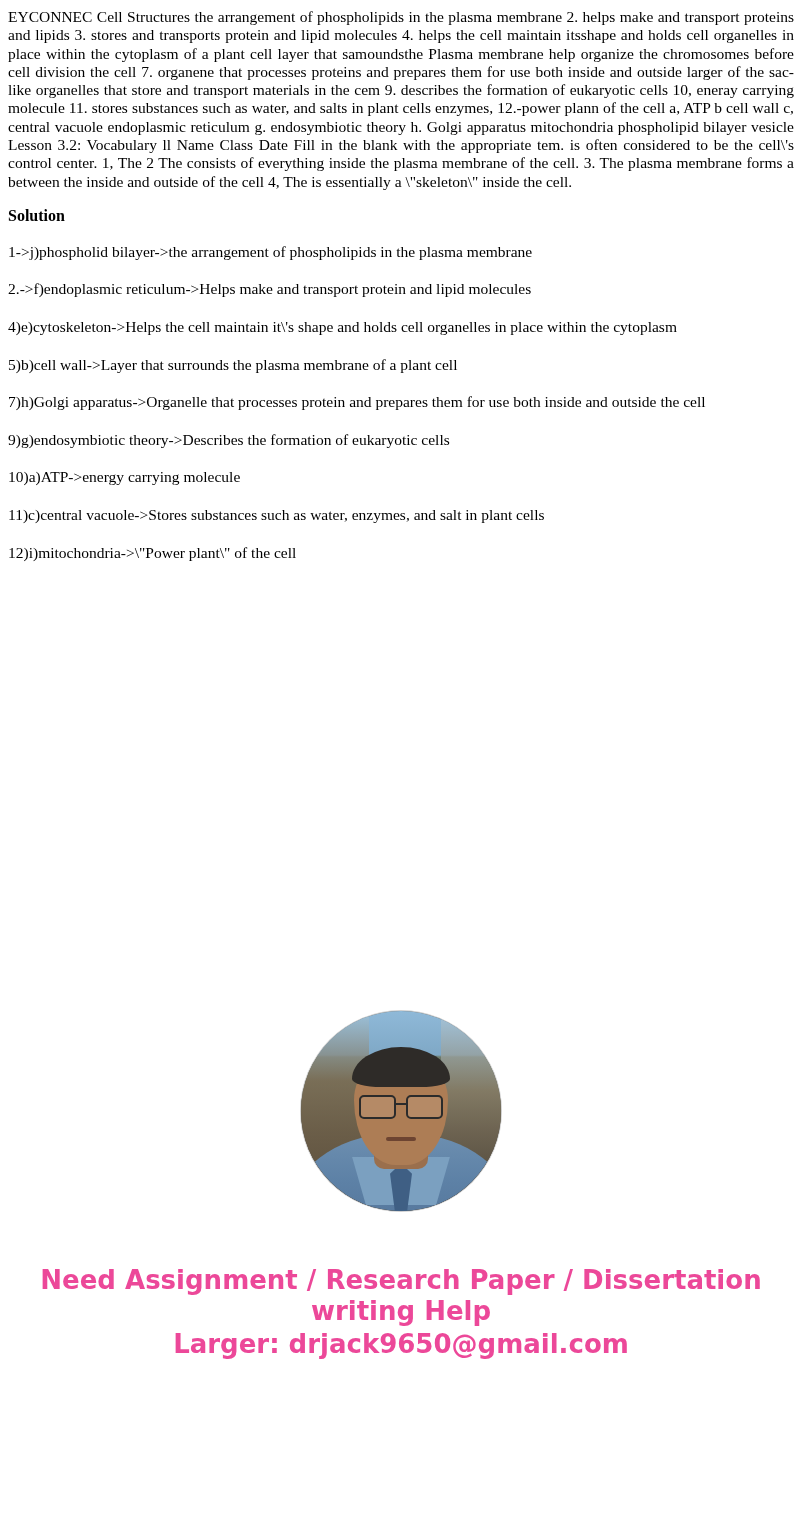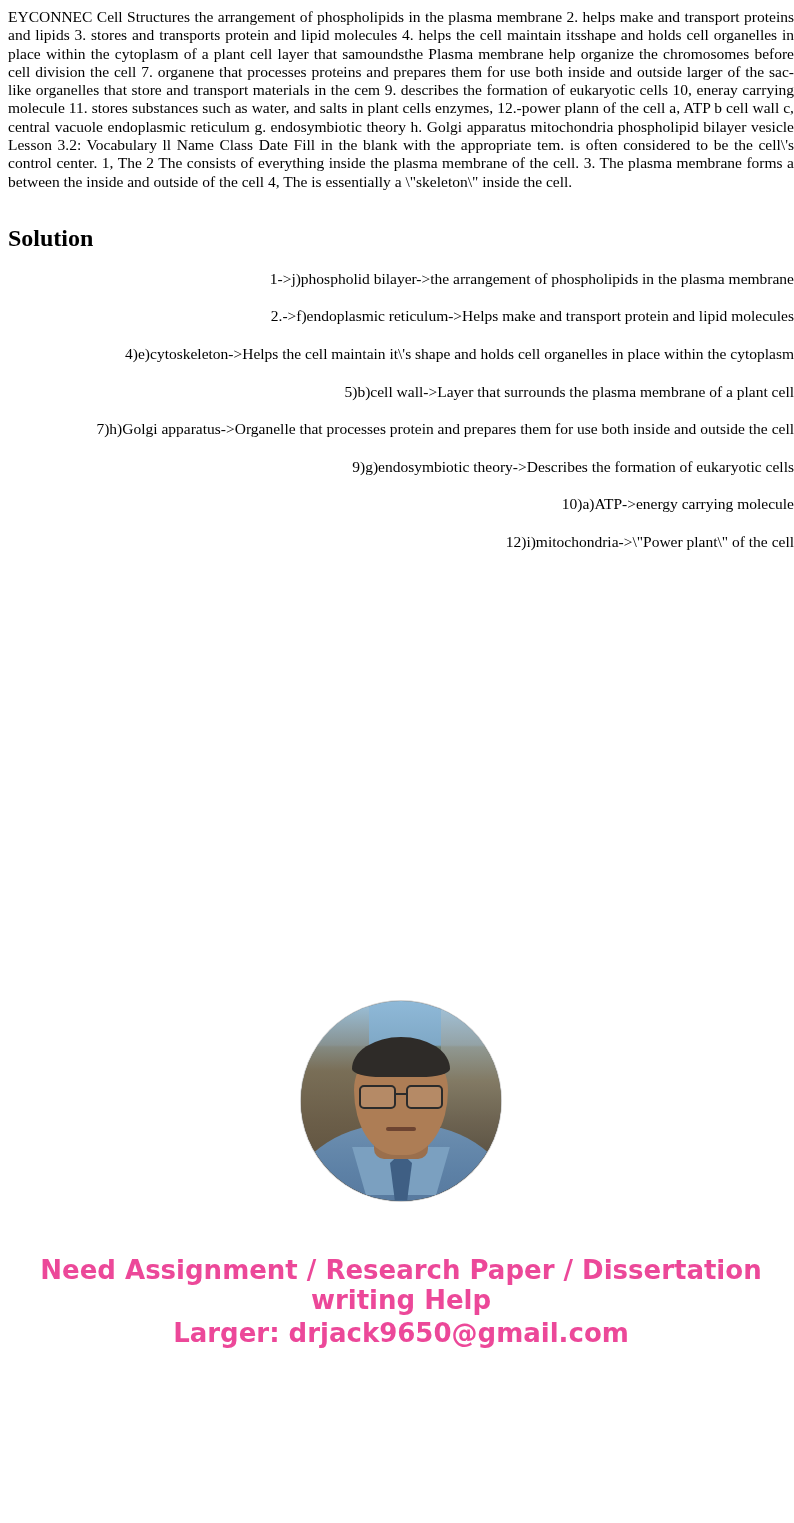--- a/index.html
+++ b/index.html
@@ -21,30 +21,29 @@
   }
   .question-block {
     font-family: "Liberation Serif", serif;
     font-size: 15.5px;
     line-height: 1.18;
     text-align: justify;
     margin: 0 0 6px 0;
   }
   .solution-heading {
     font-family: "Liberation Serif", serif;
-    font-size: 24px;
+    font-size: 16px;
     font-weight: bold;
-    margin: 34px 0 18px 0;
+    margin: 16px 0 18px 0;
   }
   .answer-line {
     font-family: "Liberation Serif", serif;
     font-size: 15.5px;
     line-height: 1.2;
     margin: 0 0 19px 0;
-    text-align: right;
   }
   .spacer {
     height: 430px;
   }
   .avatar-wrap {
     width: 100%;
     display: flex;
     justify-content: center;
     margin-top: 0;
   }
@@ -184,20 +183,21 @@
   <h2 class="solution-heading">Solution</h2>
 
   <div>
     <p class="answer-line">1-&gt;j)phospholid bilayer-&gt;the arrangement of phospholipids in the plasma membrane</p>
     <p class="answer-line">2.-&gt;f)endoplasmic reticulum-&gt;Helps make and transport protein and lipid molecules</p>
     <p class="answer-line">4)e)cytoskeleton-&gt;Helps the cell maintain it\'s shape and holds cell organelles in place within the cytoplasm</p>
     <p class="answer-line">5)b)cell wall-&gt;Layer that surrounds the plasma membrane of a plant cell</p>
     <p class="answer-line">7)h)Golgi apparatus-&gt;Organelle that processes protein and prepares them for use both inside and outside the cell</p>
     <p class="answer-line">9)g)endosymbiotic theory-&gt;Describes the formation of eukaryotic cells</p>
     <p class="answer-line">10)a)ATP-&gt;energy carrying molecule</p>
+    <p class="answer-line">11)c)central vacuole-&gt;Stores substances such as water, enzymes, and salt in plant cells</p>
     <p class="answer-line">12)i)mitochondria-&gt;\"Power plant\" of the cell</p>
   </div>
 
   <div class="spacer"></div>
 
   <div class="avatar-wrap">
     <div class="avatar">
       <div class="av-bg"></div>
       <div class="av-bg2"></div>
       <div class="av-bg3"></div>

